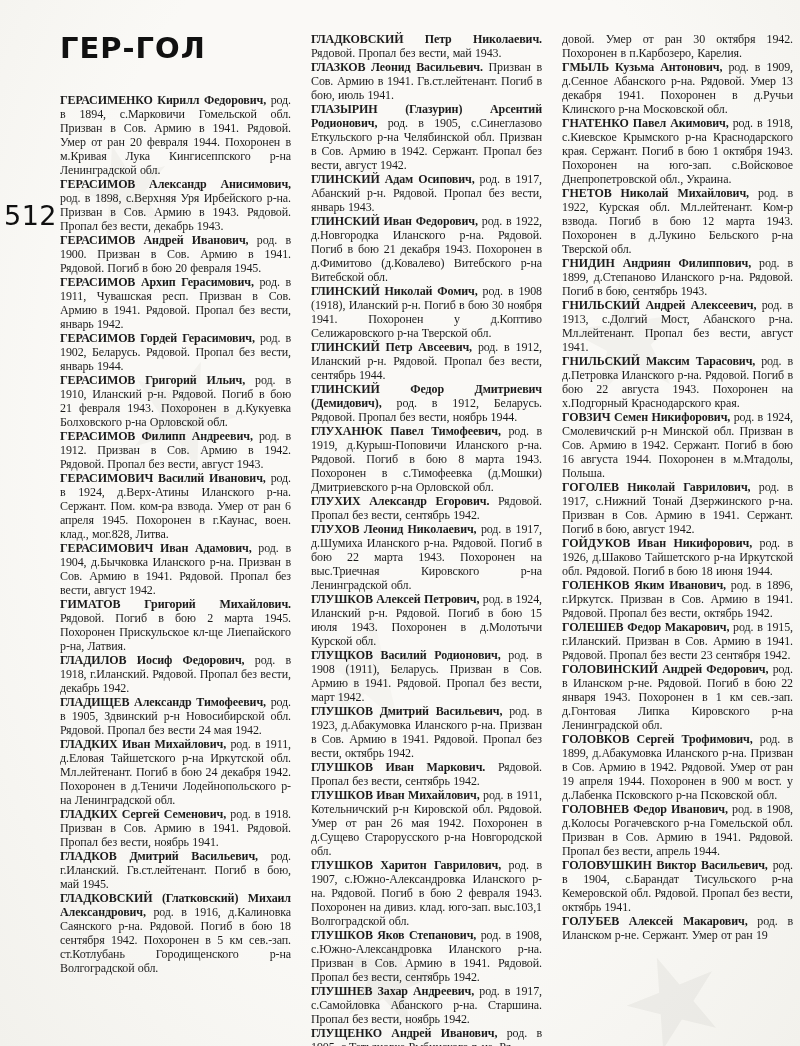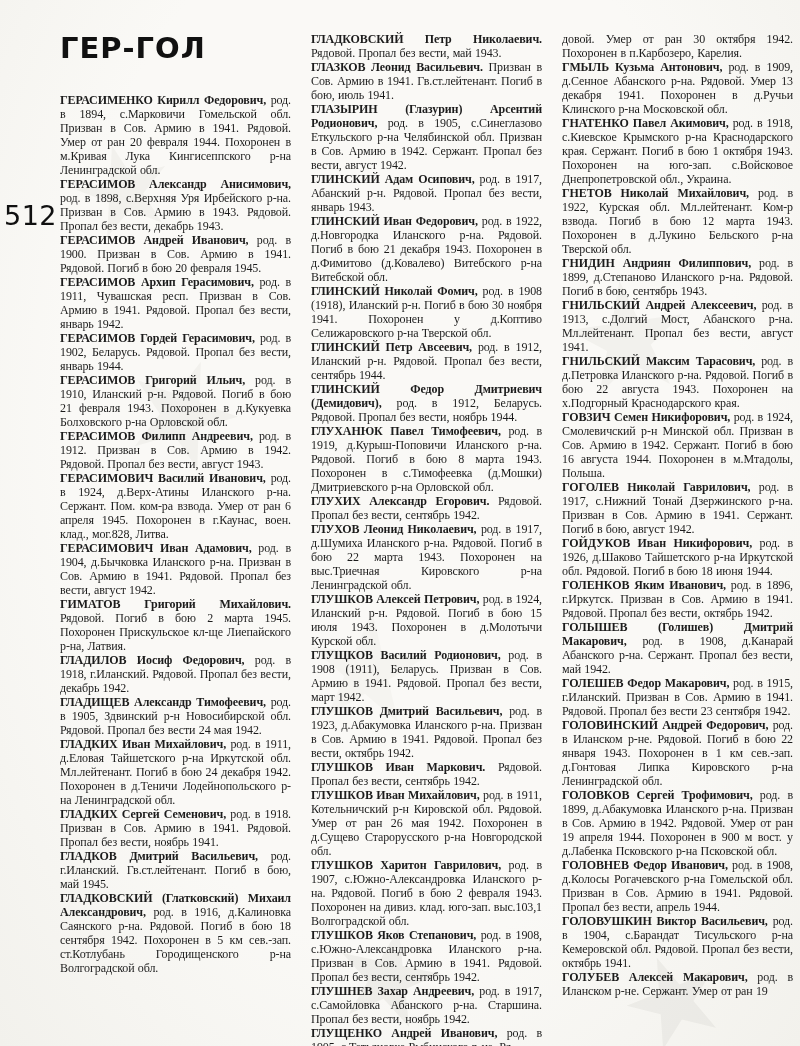--- a/index.html
+++ b/index.html
@@ -130,21 +130,20 @@
         <p class="entry"><span class="entry-name">ГМЫЛЬ Кузьма Антонович, </span><span>род. в 1909, д.Сенное Абанского р-на. Рядовой. Умер 13 декабря 1941. Похоронен в д.Ручьи Клинского р-на Московской обл.</span></p>
         <p class="entry"><span class="entry-name">ГНАТЕНКО Павел Акимович, </span><span>род. в 1918, с.Киевское Крымского р-на Краснодарского края. Сержант. Погиб в бою 1 октября 1943. Похоронен на юго-зап. с.Войсковое Днепропетровской обл., Украина.</span></p>
         <p class="entry"><span class="entry-name">ГНЕТОВ Николай Михайлович, </span><span>род. в 1922, Курская обл. Мл.лейтенант. Ком-р взвода. Погиб в бою 12 марта 1943. Похоронен в д.Лукино Бельского р-на Тверской обл.</span></p>
         <p class="entry"><span class="entry-name">ГНИДИН Андриян Филиппович, </span><span>род. в 1899, д.Степаново Иланского р-на. Рядовой. Погиб в бою, сентябрь 1943.</span></p>
         <p class="entry"><span class="entry-name">ГНИЛЬСКИЙ Андрей Алексеевич, </span><span>род. в 1913, с.Долгий Мост, Абанского р-на. Мл.лейтенант. Пропал без вести, август 1941.</span></p>
         <p class="entry"><span class="entry-name">ГНИЛЬСКИЙ Максим Тарасович, </span><span>род. в д.Петровка Иланского р-на. Рядовой. Погиб в бою 22 августа 1943. Похоронен на х.Подгорный Краснодарского края.</span></p>
         <p class="entry"><span class="entry-name">ГОВЗИЧ Семен Никифорович, </span><span>род. в 1924, Смолевичский р-н Минской обл. Призван в Сов. Армию в 1942. Сержант. Погиб в бою 16 августа 1944. Похоронен в м.Мтадолы, Польша.</span></p>
         <p class="entry"><span class="entry-name">ГОГОЛЕВ Николай Гаврилович, </span><span>род. в 1917, с.Нижний Тонай Дзержинского р-на. Призван в Сов. Армию в 1941. Сержант. Погиб в бою, август 1942.</span></p>
         <p class="entry"><span class="entry-name">ГОЙДУКОВ Иван Никифорович, </span><span>род. в 1926, д.Шаково Тайшетского р-на Иркутской обл. Рядовой. Погиб в бою 18 июня 1944.</span></p>
         <p class="entry"><span class="entry-name">ГОЛЕНКОВ Яким Иванович, </span><span>род. в 1896, г.Иркутск. Призван в Сов. Армию в 1941. Рядовой. Пропал без вести, октябрь 1942.</span></p>
-        <p class="entry"><span class="entry-name">ГОЛЫШЕВ (Голишев) Дмитрий Макарович, </span><span>род. в 1908, д.Канарай Абанского р-на. Сержант. Пропал без вести, май 1942.</span></p>
         <p class="entry"><span class="entry-name">ГОЛЕШЕВ Федор Макарович, </span><span>род. в 1915, г.Иланский. Призван в Сов. Армию в 1941. Рядовой. Пропал без вести 23 сентября 1942.</span></p>
         <p class="entry"><span class="entry-name">ГОЛОВИНСКИЙ Андрей Федорович, </span><span>род. в Иланском р-не. Рядовой. Погиб в бою 22 января 1943. Похоронен в 1 км сев.-зап. д.Гонтовая Липка Кировского р-на Ленинградской обл.</span></p>
         <p class="entry"><span class="entry-name">ГОЛОВКОВ Сергей Трофимович, </span><span>род. в 1899, д.Абакумовка Иланского р-на. Призван в Сов. Армию в 1942. Рядовой. Умер от ран 19 апреля 1944. Похоронен в 900 м вост. у д.Лабенка Псковского р-на Псковской обл.</span></p>
         <p class="entry"><span class="entry-name">ГОЛОВНЕВ Федор Иванович, </span><span>род. в 1908, д.Колосы Рогачевского р-на Гомельской обл. Призван в Сов. Армию в 1941. Рядовой. Пропал без вести, апрель 1944.</span></p>
         <p class="entry"><span class="entry-name">ГОЛОВУШКИН Виктор Васильевич, </span><span>род. в 1904, с.Барандат Тисульского р-на Кемеровской обл. Рядовой. Пропал без вести, октябрь 1941.</span></p>
         <p class="entry"><span class="entry-name">ГОЛУБЕВ Алексей Макарович, </span><span>род. в Иланском р-не. Сержант. Умер от ран 19</span></p>
       </div>
   </div>
 
 </div>

